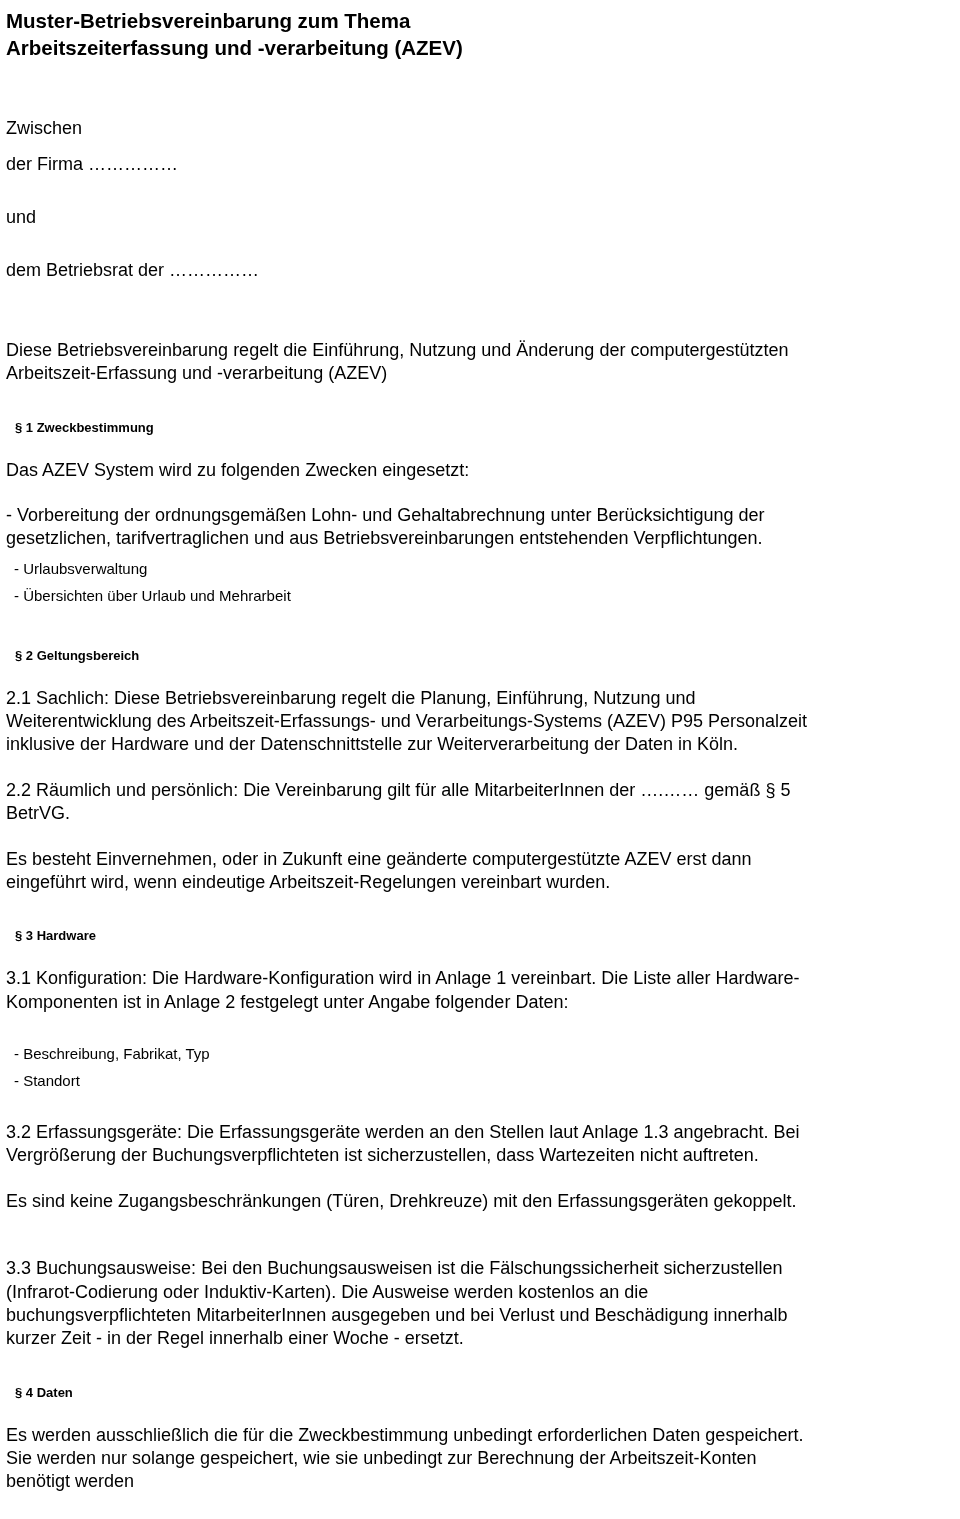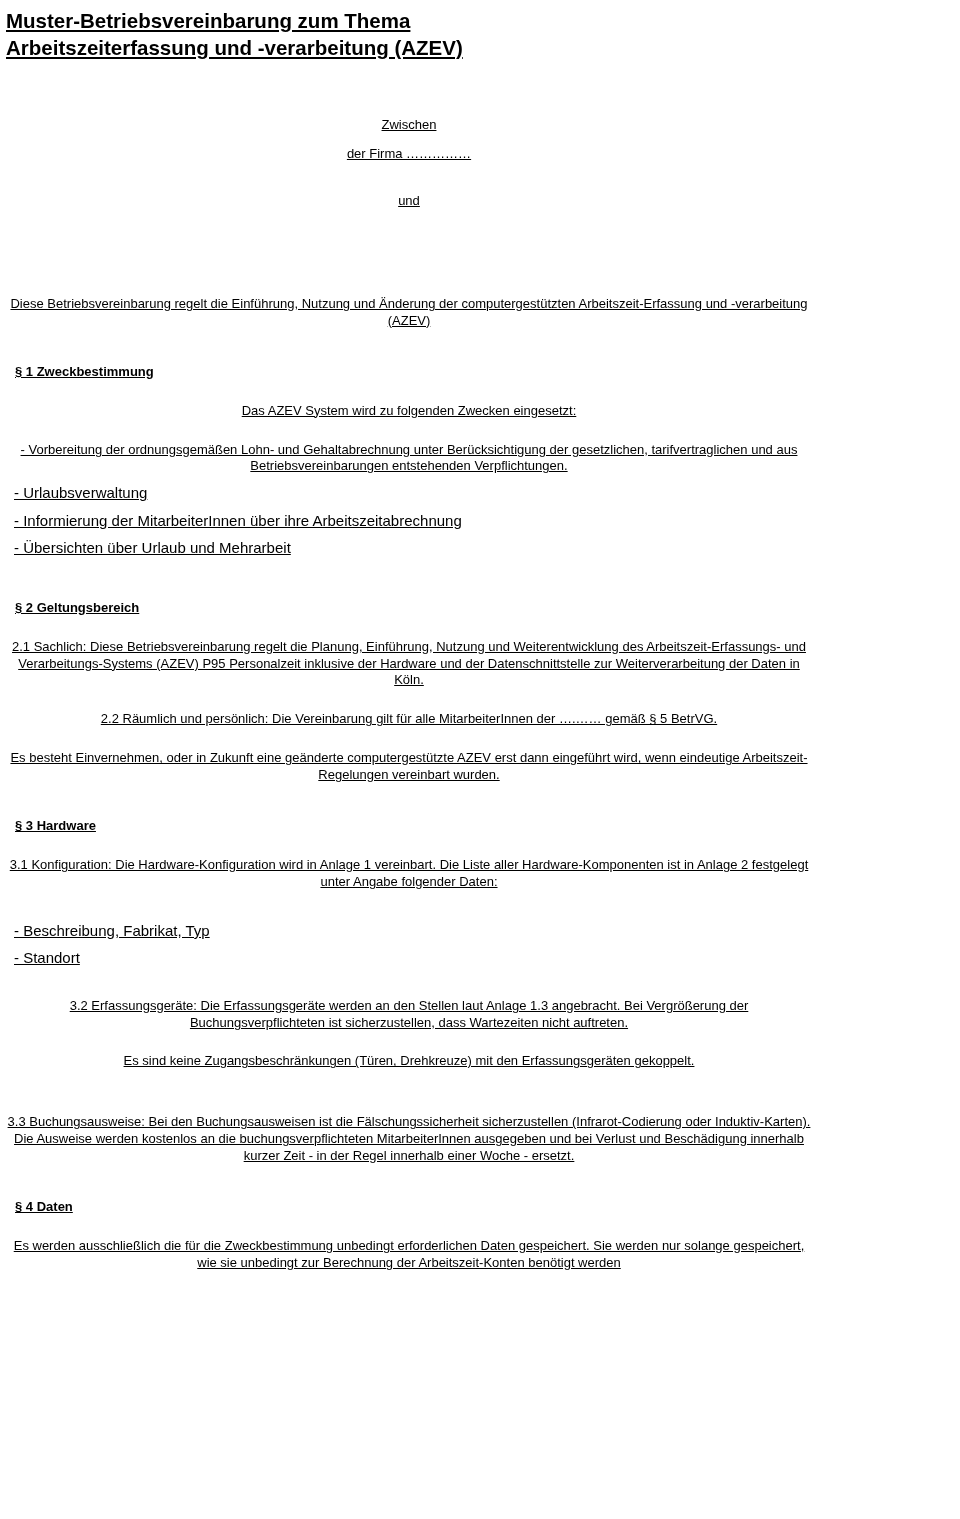--- a/index.html
+++ b/index.html
@@ -14,39 +14,37 @@
     color: #000000;
     font-size: 17.5px;
     line-height: 1.30;
     -webkit-font-smoothing: antialiased;
   }
   .page {
     width: 860px;
     min-height: 1519px;
     box-sizing: border-box;
     padding: 8px 48px 0 6px;
-    text-decoration: underline;
   }
   .doc-title {
     font-weight: bold;
     font-size: 20.5px;
     line-height: 1.30;
     margin: 0 0 0 0;
   }
   .doc-title .line {
     display: block;
   }
   .spacer-lg { height: 56px; }
   .spacer-md { height: 30px; }
   p.para {
     margin: 0;
     padding: 0;
-    font-size: 13px;
+    font-size: 18px;
     line-height: 1.30;
-    text-align: center;
   }
   p.para + p.para {
     margin-top: 12px;
   }
   .heading {
     font-weight: bold;
     font-size: 13px;
     margin: 0;
     padding-left: 9px;
   }
@@ -73,34 +71,34 @@
 
   <p class="para">Zwischen</p>
   <p class="para">der Firma ……………</p>
 
   <div class="spacer-md"></div>
 
   <p class="para">und</p>
 
   <div class="spacer-md"></div>
 
+  <p class="para">dem Betriebsrat der ……………</p>
 
   <div class="spacer-lg"></div>
 
   <p class="para">Diese Betriebsvereinbarung regelt die Einführung, Nutzung und Änderung der computergestützten Arbeitszeit-Erfassung und -verarbeitung (AZEV)</p>
 
   <div class="gap-heading-top"></div>
   <p class="heading">§ 1 Zweckbestimmung</p>
   <div class="gap-heading-bottom"></div>
 
   <p class="para">Das AZEV System wird zu folgenden Zwecken eingesetzt:</p>
   <div class="gap-after-para"></div>
   <p class="para">- Vorbereitung der ordnungsgemäßen Lohn- und Gehaltabrechnung unter Berücksichtigung der gesetzlichen, tarifvertraglichen und aus Betriebsvereinbarungen entstehenden Verpflichtungen.</p>
   <p class="list-line">- Urlaubsverwaltung</p>
-  <p class="list-line">- Informierung der MitarbeiterInnen über ihre Arbeitszeitabrechnung</p>
   <p class="list-line">- Übersichten über Urlaub und Mehrarbeit</p>
 
   <div class="gap-heading-top"></div>
   <p class="heading">§ 2 Geltungsbereich</p>
   <div class="gap-heading-bottom"></div>
 
   <p class="para">2.1 Sachlich: Diese Betriebsvereinbarung regelt die Planung, Einführung, Nutzung und Weiterentwicklung des Arbeitszeit-Erfassungs- und Verarbeitungs-Systems (AZEV) P95 Personalzeit inklusive der Hardware und der Datenschnittstelle zur Weiterverarbeitung der Daten in Köln.</p>
   <div class="gap-after-para"></div>
   <p class="para">2.2 Räumlich und persönlich: Die Vereinbarung gilt für alle MitarbeiterInnen der ….…… gemäß § 5 BetrVG.</p>
   <div class="gap-after-para"></div>

